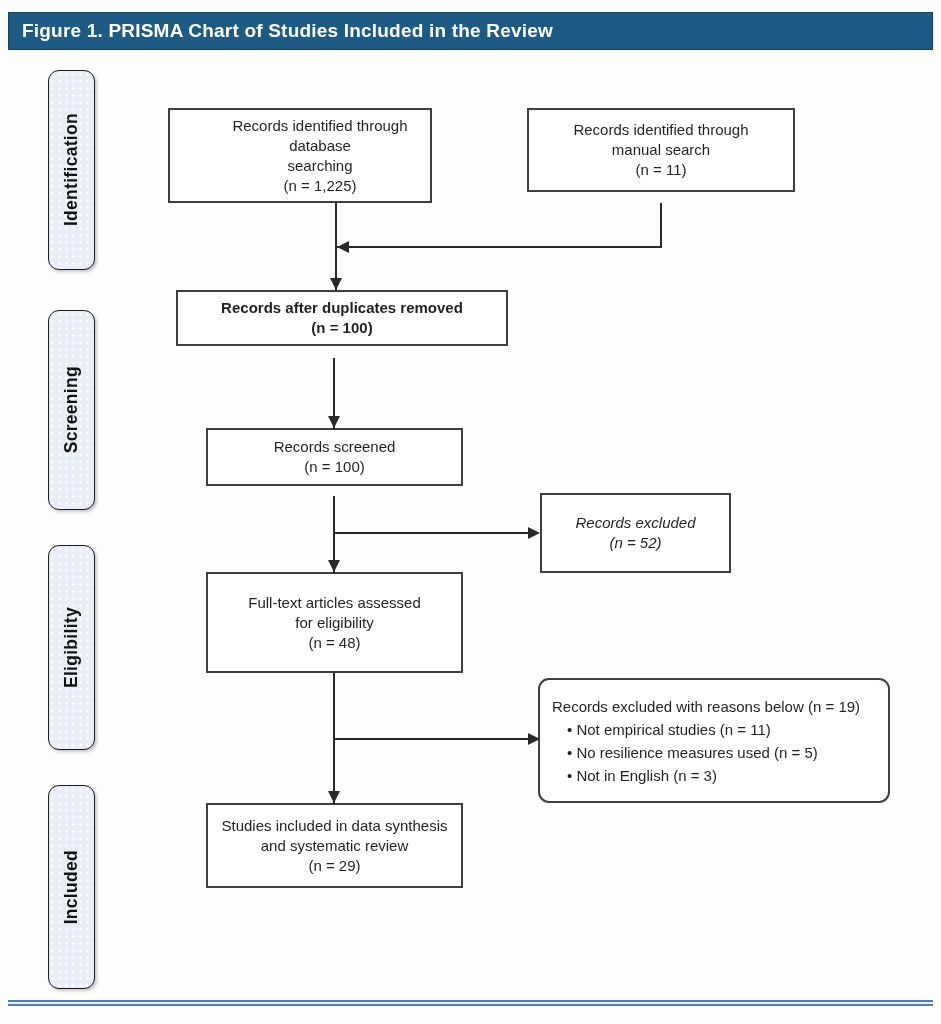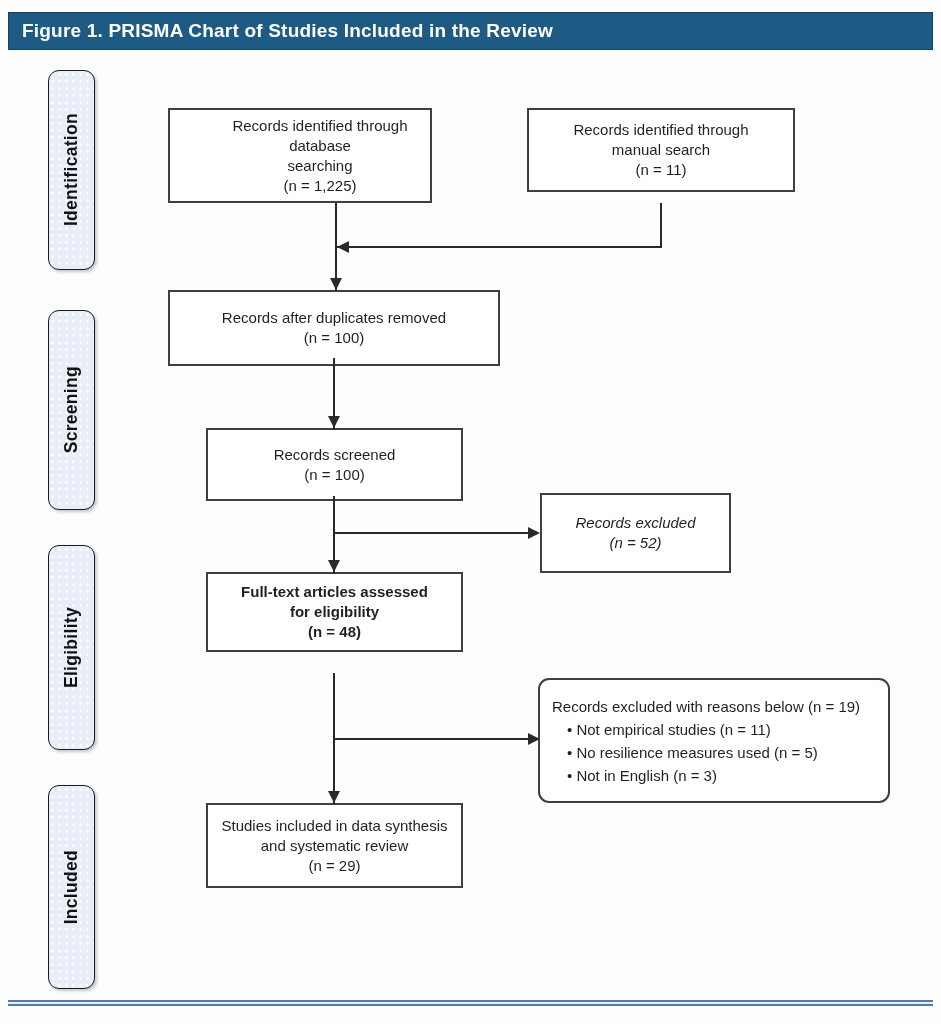--- a/index.html
+++ b/index.html
@@ -82,36 +82,36 @@
     <div class="nl">searching</div>
     <div class="nl">(n = 1,225)</div>
   </div>
 
   <div class="node" style="left:527px;top:108px;width:268px;height:84px;">
     <div class="nl">Records identified through</div>
     <div class="nl">manual search</div>
     <div class="nl">(n = 11)</div>
   </div>
 
-  <div class="node" style="left:168px;top:290px;width:332px;height:76px;">
+  <div class="node" style="left:176px;top:290px;width:332px;height:56px;font-weight:bold;">
     <div class="nl">Records after duplicates removed</div>
     <div class="nl">(n = 100)</div>
   </div>
 
-  <div class="node" style="left:206px;top:428px;width:257px;height:73px;align-items:flex-end;">
+  <div class="node" style="left:206px;top:428px;width:257px;height:58px;align-items:flex-end;">
     <div class="nl">Records screened</div>
     <div class="nl">(n = 100)</div>
   </div>
 
   <div class="node" style="left:540px;top:493px;width:191px;height:80px;font-style:italic;">
     <div class="nl">Records excluded</div>
     <div class="nl">(n = 52)</div>
   </div>
 
-  <div class="node" style="left:206px;top:572px;width:257px;height:80px;font-weight:bold;">
+  <div class="node" style="left:206px;top:572px;width:257px;height:101px;">
     <div class="nl">Full-text articles assessed</div>
     <div class="nl">for eligibility</div>
     <div class="nl">(n = 48)</div>
   </div>
 
   <div class="node reasons" style="left:538px;top:678px;width:352px;height:125px;border-radius:11px;">
     <div class="nl heading">Records excluded with reasons below (n = 19)</div>
     <div class="nl bullet">Not empirical studies (n = 11)</div>
     <div class="nl bullet">No resilience measures used (n = 5)</div>
     <div class="nl bullet">Not in English (n = 3)</div>

